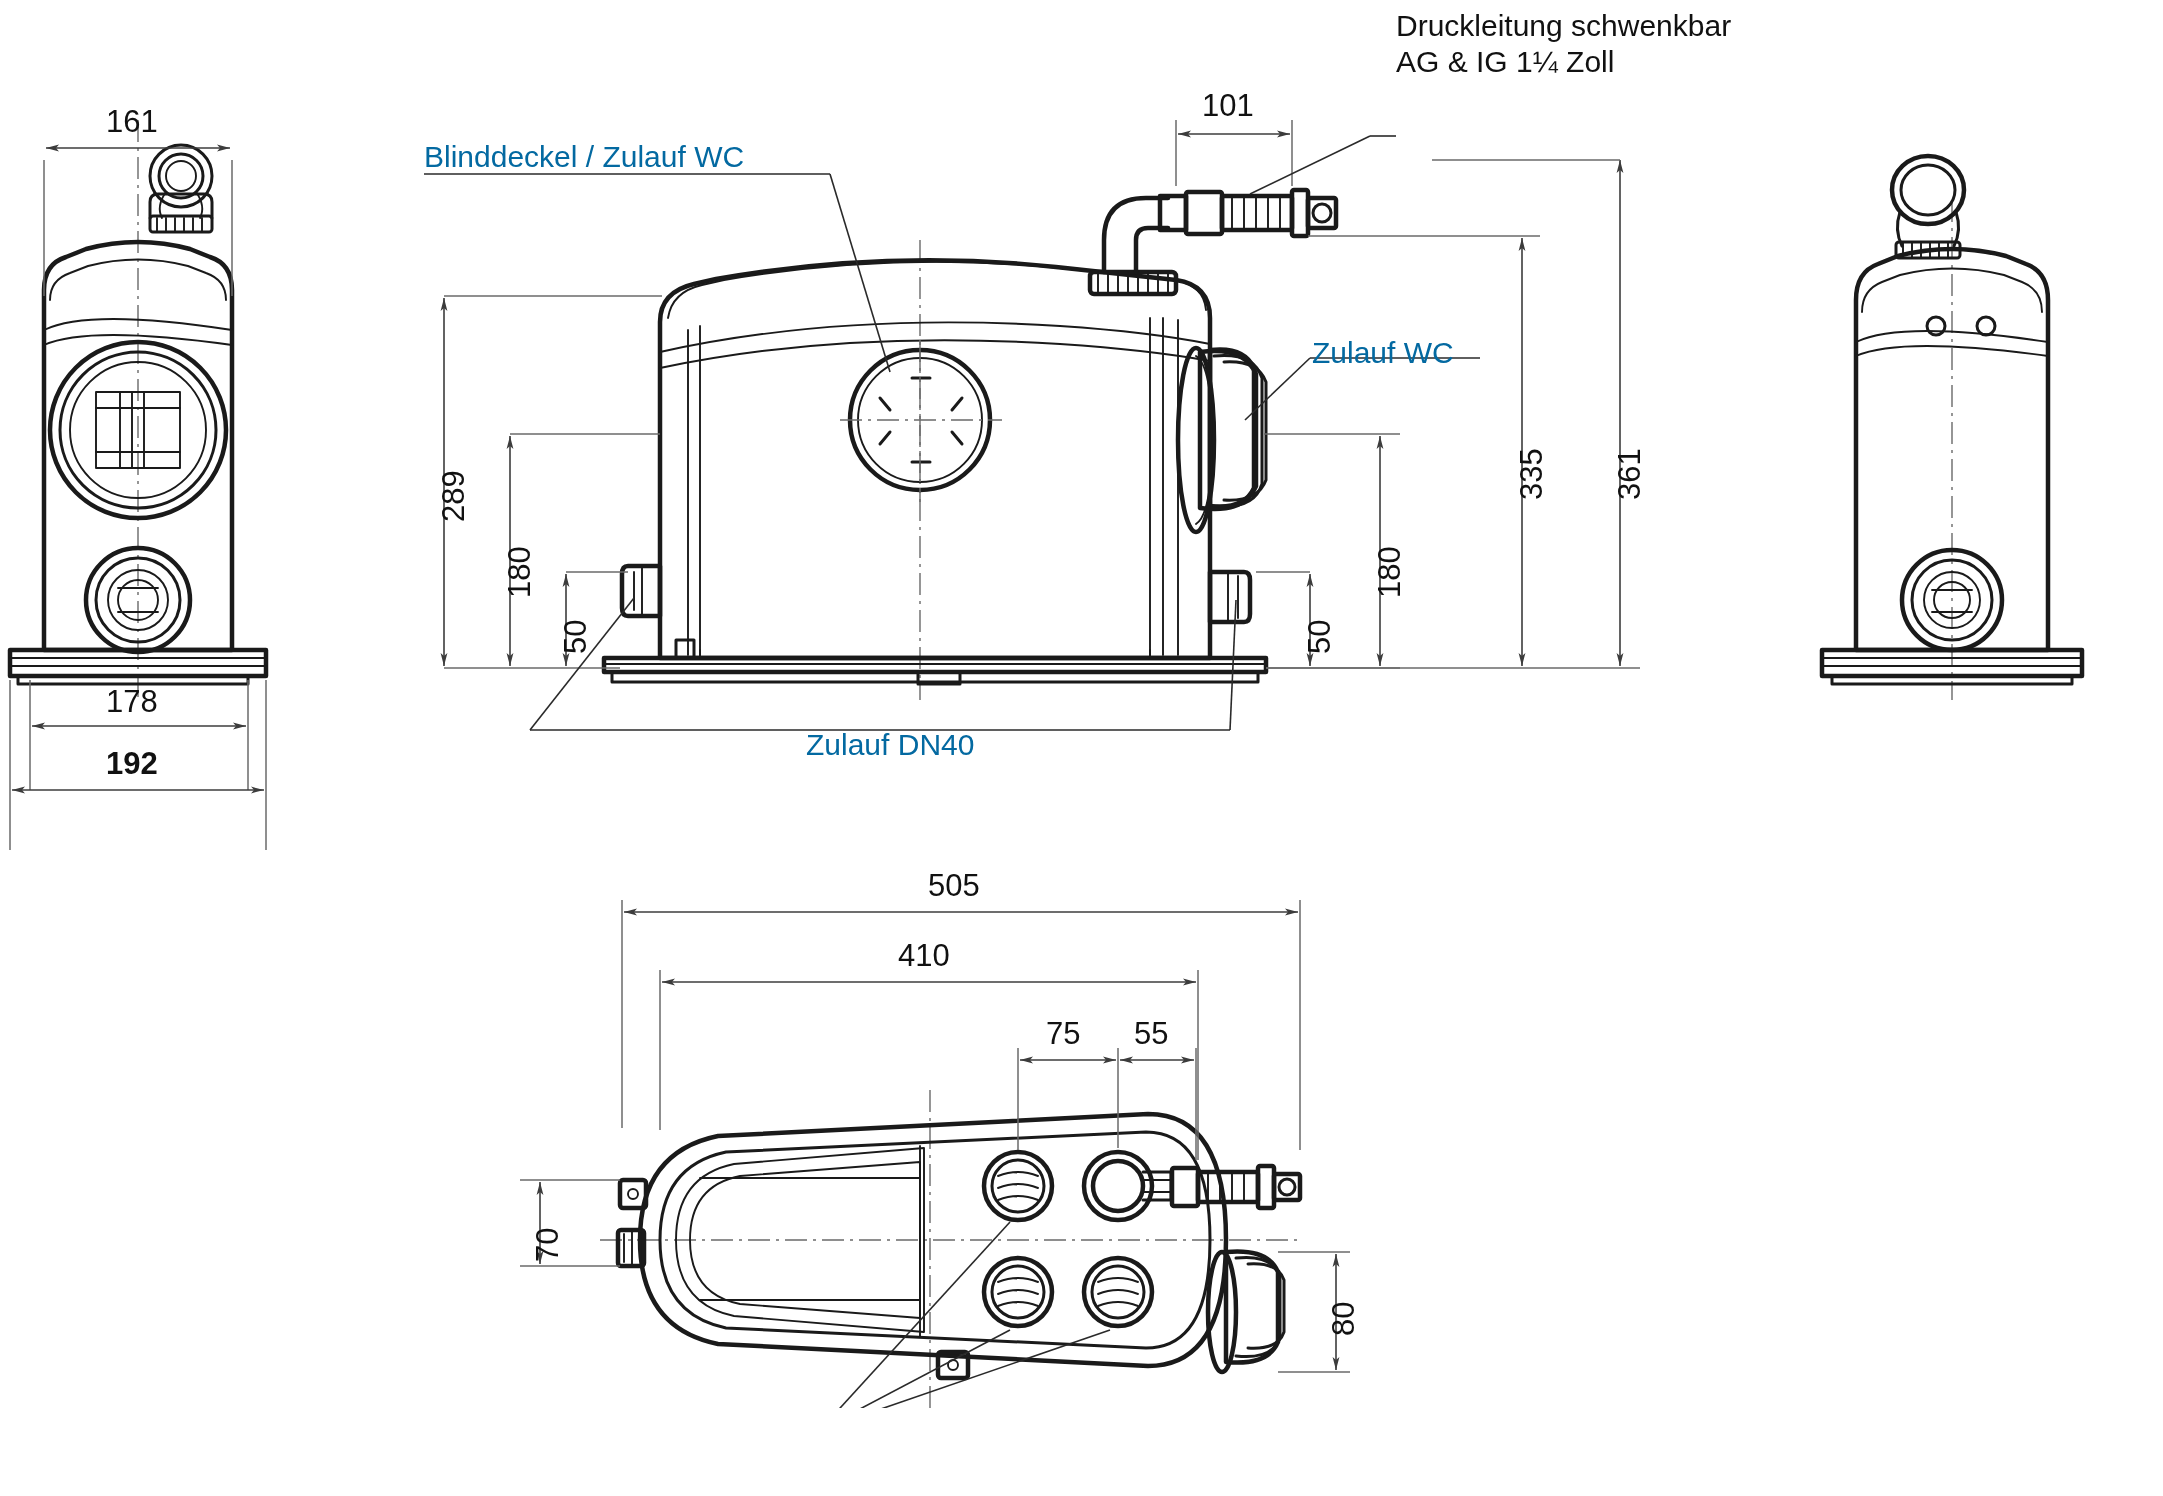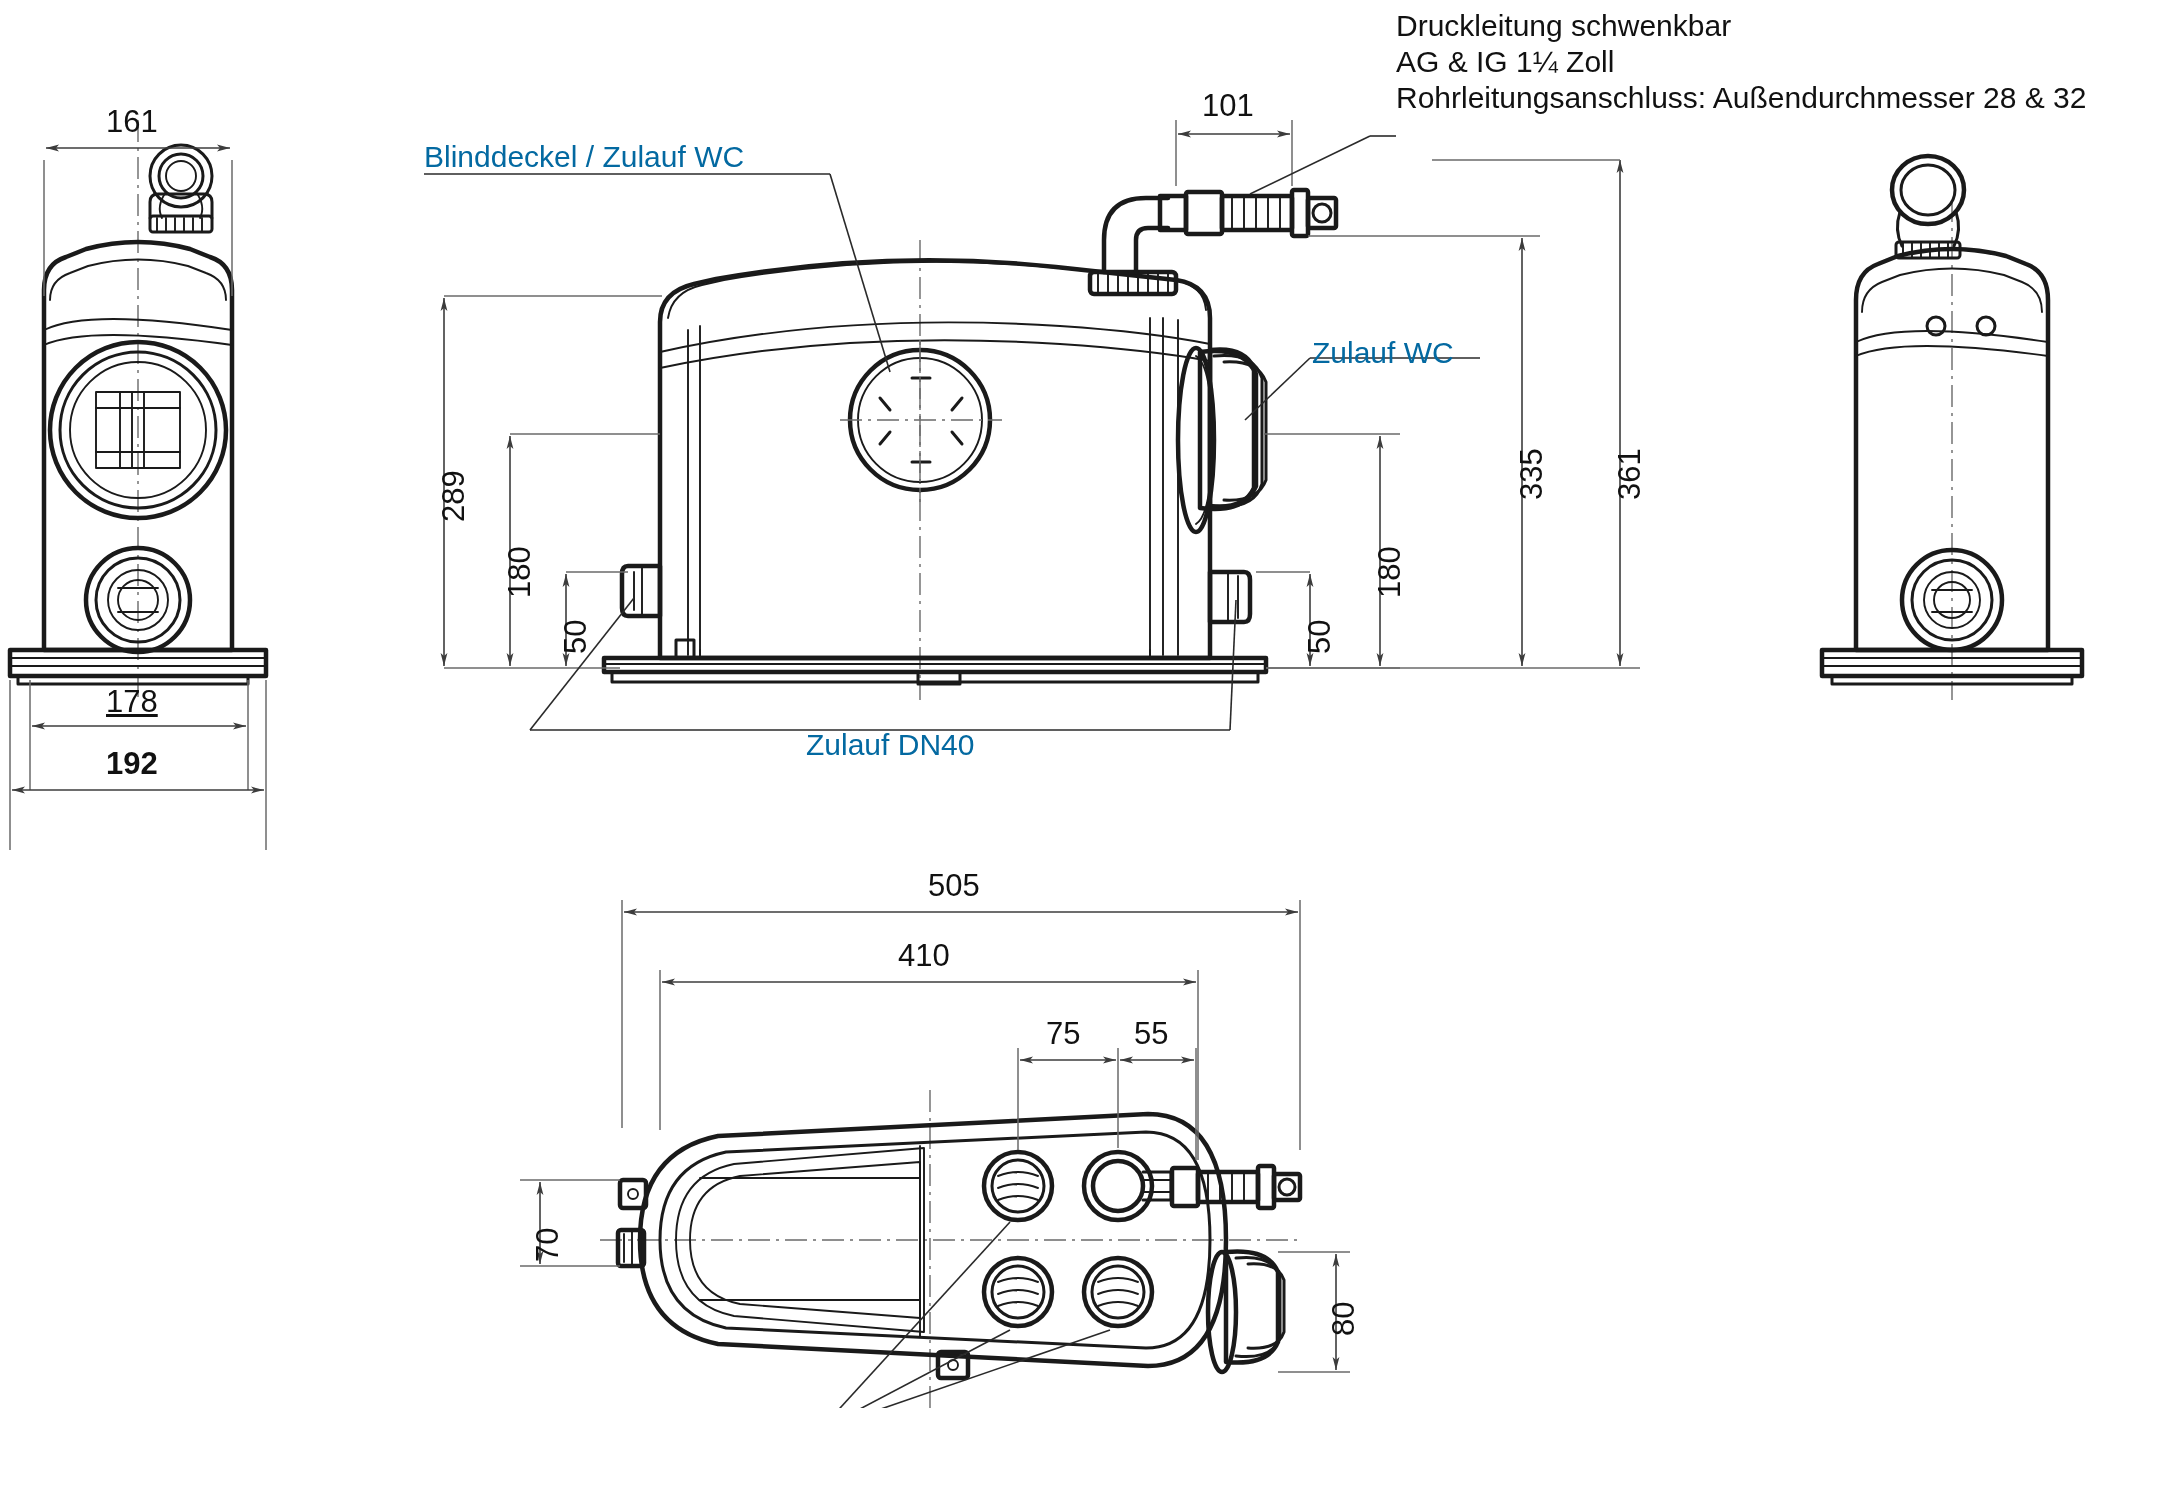--- a/index.html
+++ b/index.html
@@ -317,25 +317,24 @@
       <path class="ld" d="M820,1430 L1010,1222"></path>
       <path class="ld" d="M820,1430 L1010,1330"></path>
       <path class="ld" d="M820,1430 L1110,1330"></path>
       <path class="ld" d="M390,1430 L822,1430"></path>
     </g>
   </svg>
 
   <div class="note" style="left:1396px; top:8px;">
     <div>Druckleitung schwenkbar</div>
     <div>AG &amp; IG 1¼ Zoll</div>
-    <div>Rohrleitungsanschluss: Außendurchmesser 28 &amp; 32</div>
   </div>
 
   <div class="dim" style="left:106px; top:104px;">161</div>
-  <div class="dim" style="left:106px; top:684px;text-decoration:underline;">178</div>
+  <div class="dim" style="left:106px; top:684px;">178</div>
   <div class="dim" style="left:106px; top:746px;font-weight:bold;">192</div>
 
   <div class="dim vert" style="left:436px; top:522px;">289</div>
   <div class="dim vert" style="left:502px; top:598px;">180</div>
   <div class="dim vert" style="left:558px; top:654px;">50</div>
   <div class="dim" style="left:1202px; top:88px;">101</div>
   <div class="dim vert" style="left:1372px; top:598px;">180</div>
   <div class="dim vert" style="left:1302px; top:654px;">50</div>
   <div class="dim vert" style="left:1514px; top:500px;">335</div>
   <div class="dim vert" style="left:1612px; top:500px;">361</div>

